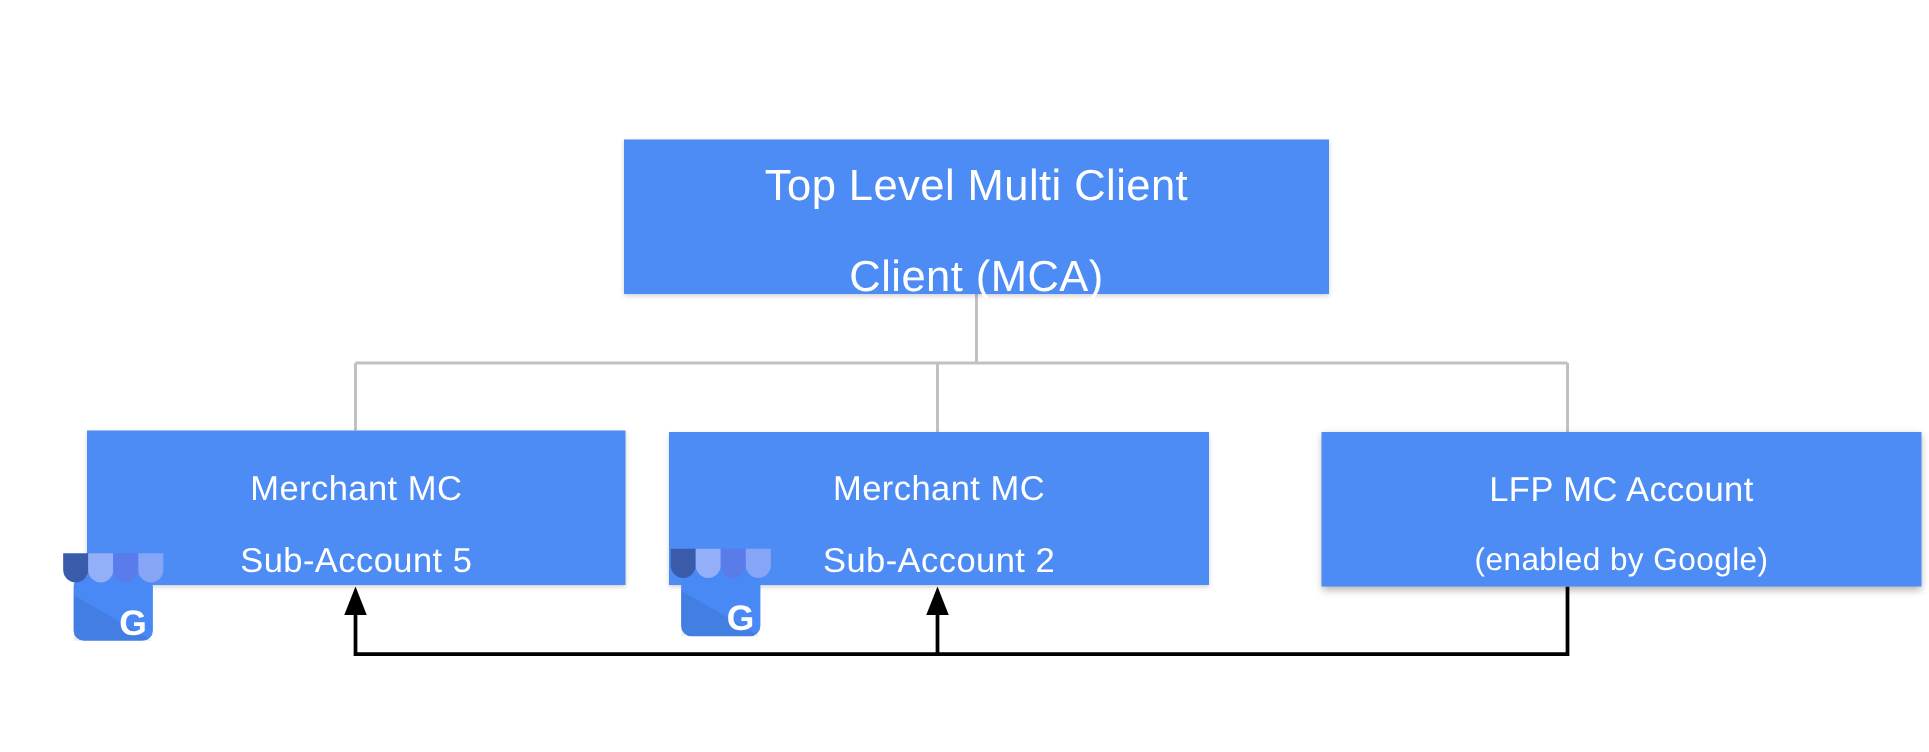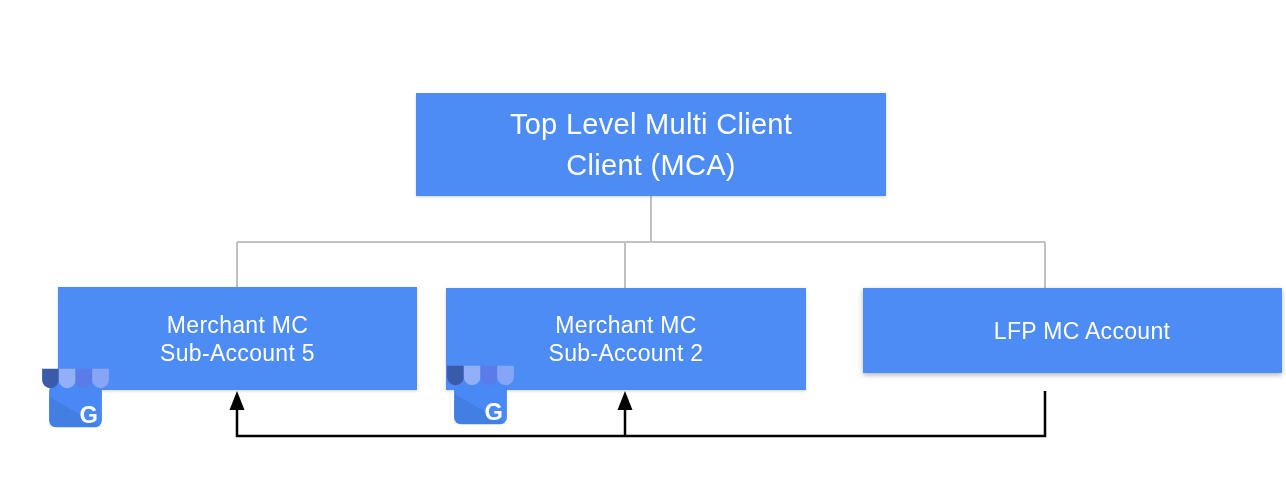--- a/index.html
+++ b/index.html
@@ -40,31 +40,31 @@
   }
   .node-sub1 {
     left: 58px; top: 287px; width: 359px; height: 103px;
     font-size: 23px; line-height: 28px;
   }
   .node-sub2 {
     left: 446px; top: 288px; width: 360px; height: 102px;
     font-size: 23px; line-height: 28px;
   }
   .node-lfp {
-    left: 863px; top: 288px; width: 400px; height: 85px;
+    left: 881px; top: 288px; width: 400px; height: 103px;
     font-size: 23px; line-height: 28px;
     box-shadow: 0 2px 5px rgba(0,0,0,0.30);
-    padding-left: 19px;
   }
   .node-lfp .bl.small {
     font-size: 21px;
   }
   .bl {
     display: block;
     white-space: nowrap;
+    margin-top: 20px;
   }
   svg.gmb {
     position: absolute;
     z-index: 3;
   }
   .gmb-1 { left: 41px;  top: 366px; width: 69px; height: 64px; }
   .gmb-2 { left: 446px; top: 363px; width: 69px; height: 64px; }
 </style>
 </head>
 <body>
@@ -90,20 +90,21 @@
     <span class="bl">Sub-Account 5</span>
   </div>
 
   <div class="box node-sub2">
     <span class="bl">Merchant MC</span>
     <span class="bl">Sub-Account 2</span>
   </div>
 
   <div class="box node-lfp">
     <span class="bl">LFP MC Account</span>
+    <span class="bl small">(enabled by Google)</span>
   </div>
 
   <svg class="gmb gmb-1" viewBox="0 0 48 46">
     <rect x="5" y="13" width="38" height="31" rx="5" fill="#4989F5"></rect>
     <path d="M5 22 L43 44 L5 44 Z" fill="rgba(0,0,0,0.07)"></path>
     <path d="M0 2 h12 v8 a6 6 0 0 1 -12 0 Z" fill="#3A5BA9"></path>
     <path d="M12 2 h12 v8 a6 6 0 0 1 -12 0 Z" fill="#92AFF7"></path>
     <path d="M24 2 h12 v8 a6 6 0 0 1 -12 0 Z" fill="#5A7BEA"></path>
     <path d="M36 2 h12 v8 a6 6 0 0 1 -12 0 Z" fill="#86A5F6"></path>
     <text x="33.5" y="41" text-anchor="middle" font-size="17" font-weight="bold" font-family="Liberation Sans, DejaVu Sans, sans-serif" fill="#FFFFFF">G</text>

